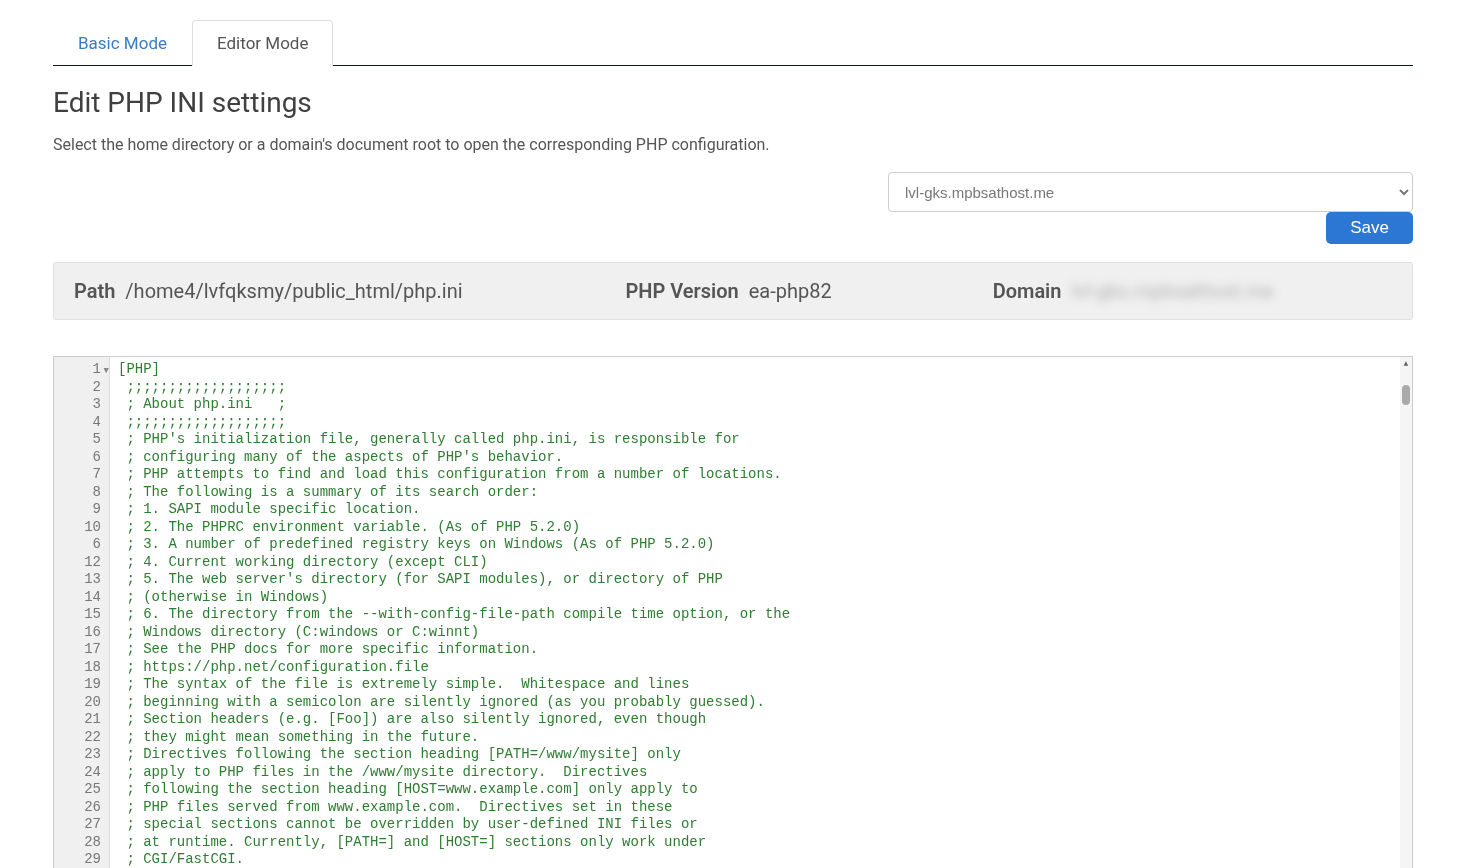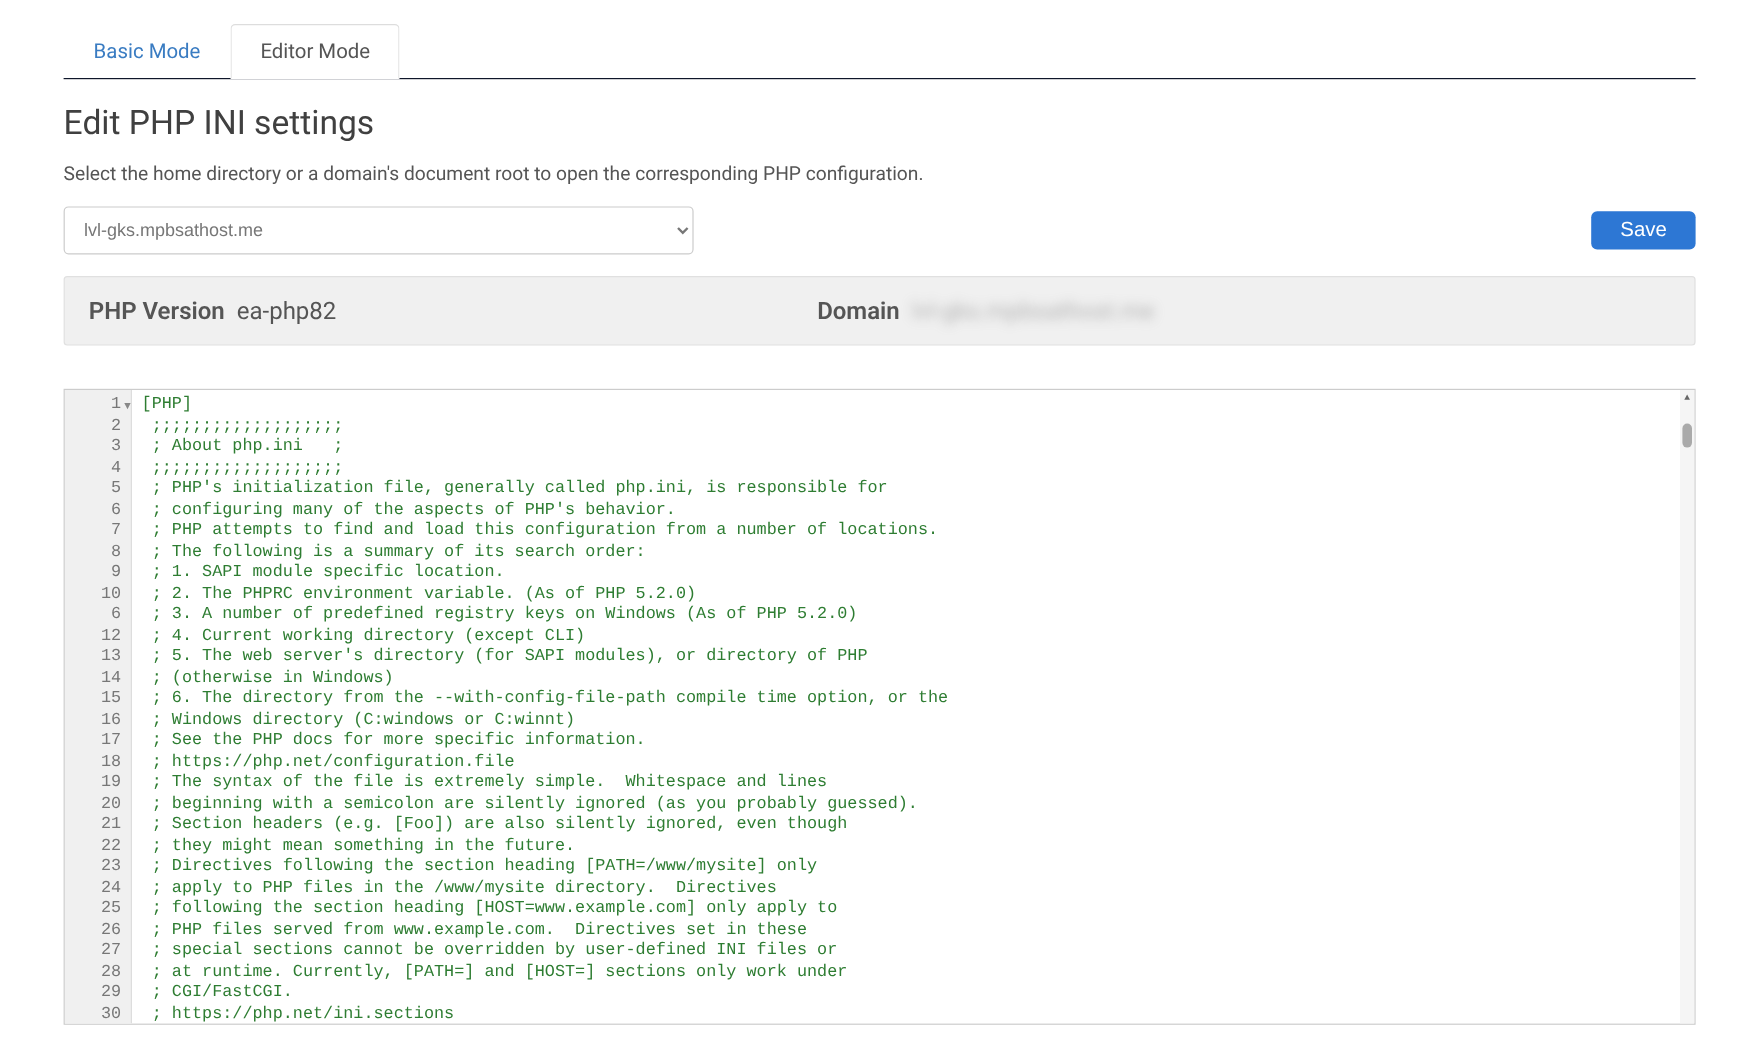--- a/index.html
+++ b/index.html
@@ -46,22 +46,23 @@
       margin-bottom: 16px;
     }
     .page-subtitle {
       font-size: 16px;
       color: #555;
       margin-bottom: 18px;
     }
     .toolbar {
       display: flex;
       justify-content: space-between;
-      align-items: center;
+      align-items: flex-end;
       margin-bottom: 18px;
+      flex-direction: column;
     }
     .select-wrapper {
       width: 525px;
     }
     select {
       width: 100%;
       padding: 8px 12px;
       font-size: 15px;
       border: 1px solid #ccc;
       border-radius: 4px;
@@ -202,20 +203,24 @@
   <div class="toolbar">
     <div class="select-wrapper">
       <select>
         <option class="blurred-select">lvl-gks.mpbsathost.me</option>
       </select>
     </div>
     <button class="save-btn">Save</button>
   </div>
 
   <div class="info-bar">
+    <div class="info-item path">
+      <span class="info-label">Path</span>
+      <span class="info-value">/home4/lvfqksmy/public_html/php.ini</span>
+    </div>
     <div class="info-item version">
       <span class="info-label">PHP Version</span>
       <span class="info-value">ea-php82</span>
     </div>
     <div class="info-item domain">
       <span class="info-label">Domain</span>
       <span class="info-value blurred">lvl-gks.mpbsathost.me</span>
     </div>
   </div>
 

